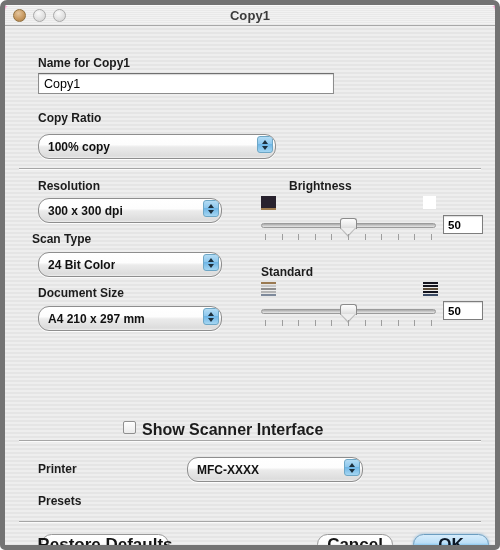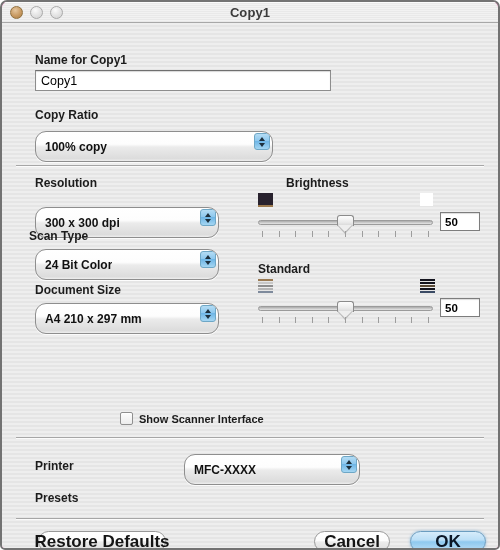--- a/index.html
+++ b/index.html
@@ -12,21 +12,21 @@
     -webkit-font-smoothing: antialiased;
   }
 
   
   #window {
     position: relative;
     width: 500px;
     height: 550px;
     overflow: hidden;
     box-sizing: border-box;
-    border: 2px solid #737373;
+    border: 5px solid #737373;
     border-radius: 7px 7px 5px 5px;
     background: #f9a8d4;
   }
 
   
   .titlebar {
     position: relative;
     height: 21px;
     box-sizing: border-box;
     border-bottom: 1px solid #a8a8a8;
@@ -127,21 +127,21 @@
     align-items: center;
     padding-left: 5px;
     overflow: hidden;
     white-space: nowrap;
   }
 
   
   .popup {
     position: absolute;
     box-sizing: border-box;
-    height: 31px;
+    height: 25px;
     border-radius: 11px;
     border: 1px solid #8e8e8e;
     background: linear-gradient(to bottom,
         #ffffff 0%, #fdfdfd 42%, #ebebeb 52%, #dcdcdc 92%, #efefef 100%);
     box-shadow: 0 1px 0 rgba(255,255,255,.85);
     display: flex;
     align-items: center;
     overflow: hidden;
   }
   .popup .ptext {
@@ -305,24 +305,25 @@
   .checkbox {
     width: 13px;
     height: 13px;
     box-sizing: border-box;
     border-radius: 2px;
     background: linear-gradient(to bottom, #fdfdfd, #ececec);
     border: 1px solid #8f8f8f;
     box-shadow: inset 0 1px 0 #ffffff;
   }
   .checkrow .ctext {
-    font-size: 11px;
+    font-size: 16px;
     font-weight: bold;
     color: #1c1c1c;
     white-space: nowrap;
+    margin-top: 6px;
   }
 
   
   .btn {
     position: absolute;
     box-sizing: border-box;
     height: 21px;
     border-radius: 11px;
     border: 1px solid #989898;
     background: linear-gradient(to bottom,
@@ -367,21 +368,21 @@
       <span class="ptext">100% copy</span>
       <span class="arrows">
         <i class="up"></i>
           <i class="down"></i>
       </span>
     </div>
 
     <div class="sep" style="top:142px;"></div>
 
     <div class="lbl" style="left:33px; top:153px;">Resolution</div>
-    <div class="popup" style="left:33px; top:184px; width:184px;">
+    <div class="popup" style="left:33px; top:172px; width:184px;">
       <span class="ptext">300 x 300 dpi</span>
       <span class="arrows">
         <i class="up"></i>
           <i class="down"></i>
       </span>
     </div>
 
     <div class="lbl" style="left:27px; top:206px;">Scan Type</div>
     <div class="popup" style="left:33px; top:226px; width:184px;">
       <span class="ptext">24 Bit Color</span>

